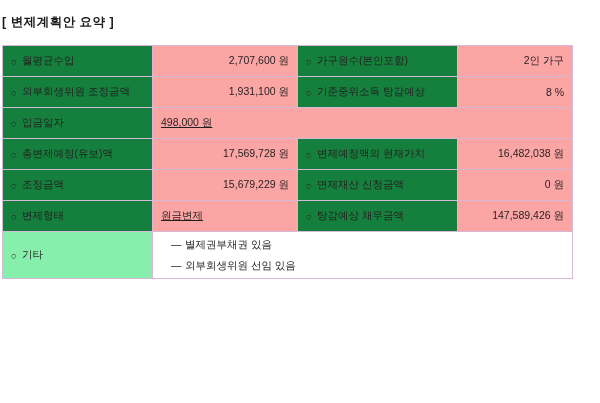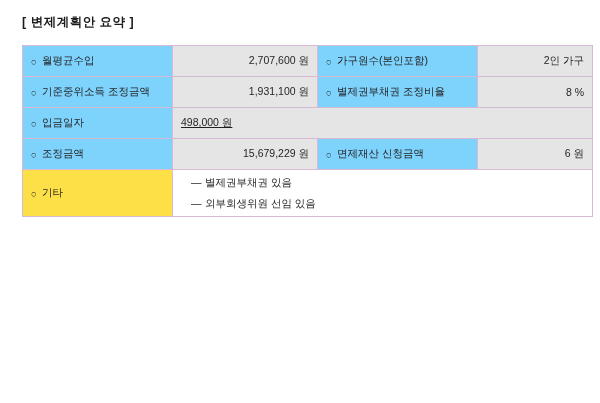--- a/index.html
+++ b/index.html
@@ -12,21 +12,21 @@
     background: #ffffff;
     font-family: "Liberation Sans", sans-serif;
     color: #231f20;
     overflow: hidden;
   }
   .page {
     position: relative;
     width: 600px;
     height: 403px;
     box-sizing: border-box;
-    padding: 12px 14px 0 20px;
+    padding: 12px 14px 0 0;
   }
   .doc-title {
     font-size: 12.5px;
     font-weight: bold;
     letter-spacing: 0.5px;
     margin: 2px 0 14px 2px;
     color: #1a1a1a;
   }
   table.summary {
     border-collapse: collapse;
@@ -36,44 +36,44 @@
   }
   table.summary td {
     border: 1px solid #d7b9d5;
     font-size: 10.5px;
     height: 26px;
     padding: 2px 8px;
     vertical-align: middle;
     color: #231f20;
   }
   td.label {
-    background: #7dd3fc;
+    background: #15803d;
     white-space: nowrap;
   }
   td.value {
-    background: #e5e5e5;
+    background: #fca5a5;
     text-align: right;
   }
   td.value.left {
     text-align: left;
     text-decoration: underline;
   }
   .bullet {
     display: inline-block;
     width: 11px;
     font-size: 9.5px;
     vertical-align: middle;
   }
   .lbl-text {
     display: inline-block;
     vertical-align: middle;
     font-size: 10.5px;
   }
   td.etc-label {
-    background: #fde047;
+    background: #86efac;
     height: 74px;
     vertical-align: middle;
   }
   td.etc-value {
     background: #ffffff;
     height: 74px;
     vertical-align: middle;
     padding-left: 16px;
   }
   .etc-line {
@@ -113,51 +113,71 @@
         </td>
         <td class="value">2,707,600 원</td>
         <td class="label">
           <span class="bullet">○</span><span class="lbl-text">가구원수(본인포함)</span>
         </td>
         <td class="value">2인 가구</td>
       </tr>
 
       <tr>
         <td class="label">
-          <span class="bullet">○</span><span class="lbl-text">기준중위소득 조정금액</span>
+          <span class="bullet">○</span><span class="lbl-text">외부회생위원 조정금액</span>
         </td>
         <td class="value">1,931,100 원</td>
         <td class="label">
-          <span class="bullet">○</span><span class="lbl-text">별제권부채권 조정비율</span>
+          <span class="bullet">○</span><span class="lbl-text">기준중위소득 탕감예상</span>
         </td>
         <td class="value">8 %</td>
       </tr>
 
       <tr>
         <td class="label">
           <span class="bullet">○</span><span class="lbl-text">입금일자</span>
         </td>
         <td class="value left" colspan="3">498,000 원</td>
       </tr>
 
 
 
+      <tr>
+        <td class="label">
+          <span class="bullet">○</span><span class="lbl-text">총변제예정(유보)액</span>
+        </td>
+        <td class="value">17,569,728 원</td>
+        <td class="label">
+          <span class="bullet">○</span><span class="lbl-text">변제예정액의 현재가치</span>
+        </td>
+        <td class="value">16,482,038 원</td>
+      </tr>
 
       <tr>
         <td class="label">
           <span class="bullet">○</span><span class="lbl-text">조정금액</span>
         </td>
         <td class="value">15,679,229 원</td>
         <td class="label">
           <span class="bullet">○</span><span class="lbl-text">면제재산 신청금액</span>
         </td>
-        <td class="value">6 원</td>
+        <td class="value">0 원</td>
       </tr>
 
 
+      <tr>
+        <td class="label">
+          <span class="bullet">○</span><span class="lbl-text">변제형태</span>
+        </td>
+        <td class="value left">원금변제</td>
+        <td class="label">
+          <span class="bullet">○</span><span class="lbl-text">탕감예상 채무금액</span>
+        </td>
+        <td class="value">147,589,426 원</td>
+      </tr>
 
       <tr>
         <td class="label etc-label">
           <span class="bullet">○</span><span class="lbl-text">기타</span>
         </td>
         <td class="etc-value" colspan="3">
           <div class="etc-line">
             <span class="dash">—</span><span>별제권부채권 있음</span>
           </div>
           <div class="etc-line">

